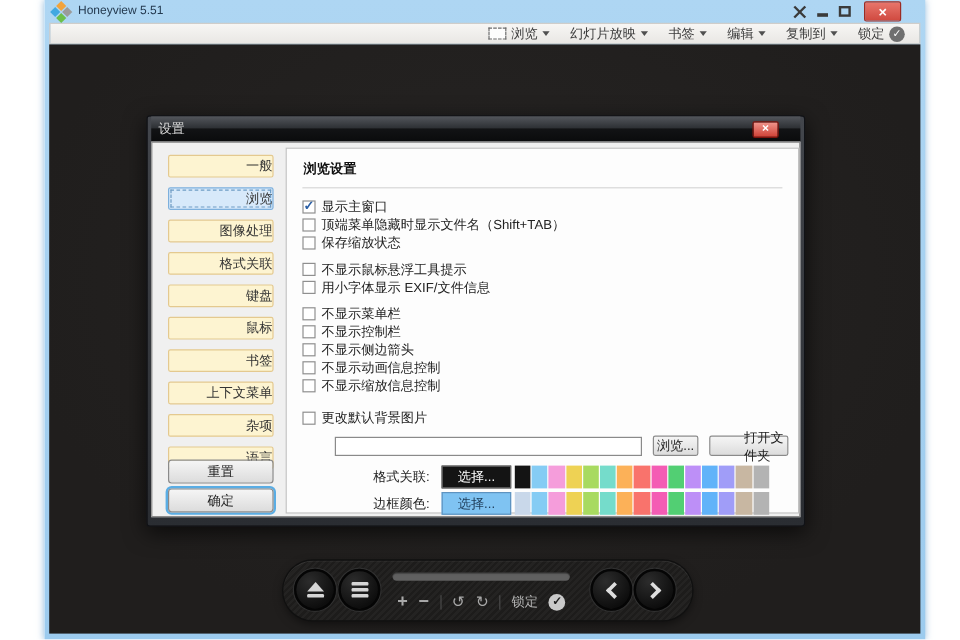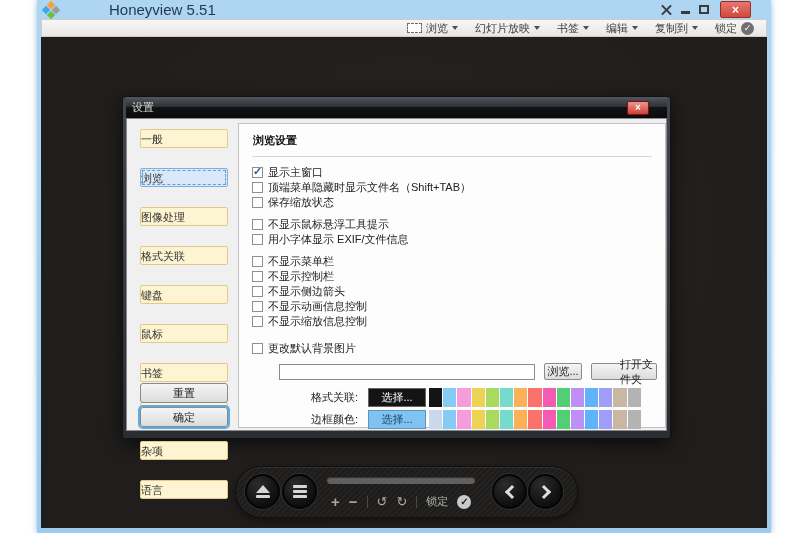--- a/index.html
+++ b/index.html
@@ -10,21 +10,21 @@
   .window { position:absolute; left:37px; top:0; width:734px; height:533px;
             background:linear-gradient(#aed6f3,#9ccbee); box-shadow:0 0 6px rgba(120,170,210,.8);
             padding:0 4px 5px; }
   .titlebar { height:19px; display:flex; align-items:center; position:relative; }
   .app-logo { width:16px; height:16px; position:relative; margin:0 6px 0 2px; flex:0 0 auto; }
   .app-logo span { position:absolute; width:6px; height:6px; transform:rotate(45deg); }
   .lg-top    { left:5px; top:0;  background:#f2a33c; }
   .lg-left   { left:0;  top:5px; background:#41a8e1; }
   .lg-right  { left:10px;top:5px; background:#9b9b9b; }
   .lg-bottom { left:5px; top:10px;background:#6cbf4b; }
-  .title-text { font-size:15px; color:#243a50;margin-left:44px; }
+  .title-text { font-size:10px; color:#243a50; }
   .title-controls { position:absolute; right:16px; top:0; height:19px; display:flex; align-items:center; gap:9px; }
   .fs-icon { position:relative; width:11px; height:10px; }
   .fs-icon i { position:absolute; left:-1px; top:4px; width:13px; height:2px; background:#3a3a3a; }
   .fs-icon i:first-child { transform:rotate(45deg); }
   .fs-icon i:last-child  { transform:rotate(-45deg); }
   .min-icon { width:9px; height:3px; background:#3a3a3a; margin-top:6px; }
   .max-icon { width:10px; height:9px; border:2px solid #3a3a3a; background:transparent; }
   .close-btn { width:31px; height:17px; margin-left:2px; background:linear-gradient(#e8766c,#d04a40);
                border:1px solid #9c2b23; border-radius:2px; color:#fff; font-size:12px; font-weight:bold;
                display:flex; align-items:center; justify-content:center; line-height:1; }
@@ -49,22 +49,22 @@
   .dialog-titlebar { height:21px; display:flex; align-items:center; justify-content:space-between;
                      background:linear-gradient(#53565c 0%, #2e3135 45%, #121315 50%, #0a0b0c 100%);
                      padding:0 18px 0 6px; }
   .dialog-title { font-size:11px; color:#d8d8d8; }
   .dialog-close { width:22px; height:14px; background:linear-gradient(#ef958c,#cf4136);
                   border:1px solid #7e130d; border-radius:2px; color:#fff; font-size:10px; font-weight:bold;
                   display:flex; align-items:center; justify-content:center; line-height:1; }
   .dialog-body { position:relative; height:313px; background:#f0f0f0; border:1px solid #8a8a8a; }
 
   .dialog-nav { position:absolute; left:13px; top:10px; width:88px; }
-  .nav-btn { height:19px; line-height:18px; text-align:left; font-size:11px; color:#333;
-             background:#fdf4d1; border:1px solid #e4c98f; border-radius:2px; margin-bottom:20px; }
+  .nav-btn { height:19px; line-height:18px; text-align:right; font-size:11px; color:#333;
+             background:#fdf4d1; border:1px solid #e4c98f; border-radius:2px; margin-bottom:8px; }
   .nav-btn.selected { background:#d7e9fa; border:1px solid #7db0dd; outline:1px dashed #6e9cc4; outline-offset:-3px; }
 
   .reset-btn, .ok-btn { position:absolute; left:13px; width:88px; height:20px; font-size:11px; color:#222;
              background:linear-gradient(#f5f5f5,#dcdcdc); border:1px solid #8a8a8a; border-radius:3px;
              display:flex; align-items:center; justify-content:center;text-align:right; }
   .reset-btn { top:264px; }
   .ok-btn { top:288px; box-shadow:0 0 0 2px #5aade4; }
 
   .panel { position:absolute; left:111px; top:4px; width:428px; height:305px;
            background:#fdfdfd; border:1px solid #c2c2c2; font-size:11px; color:#222; }

